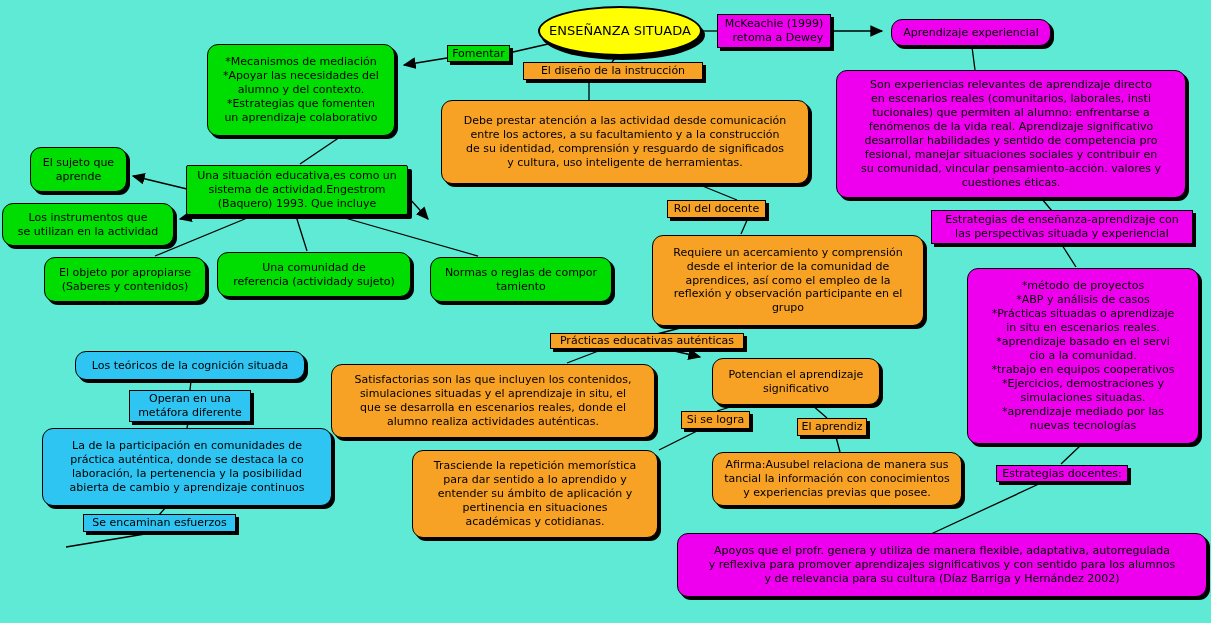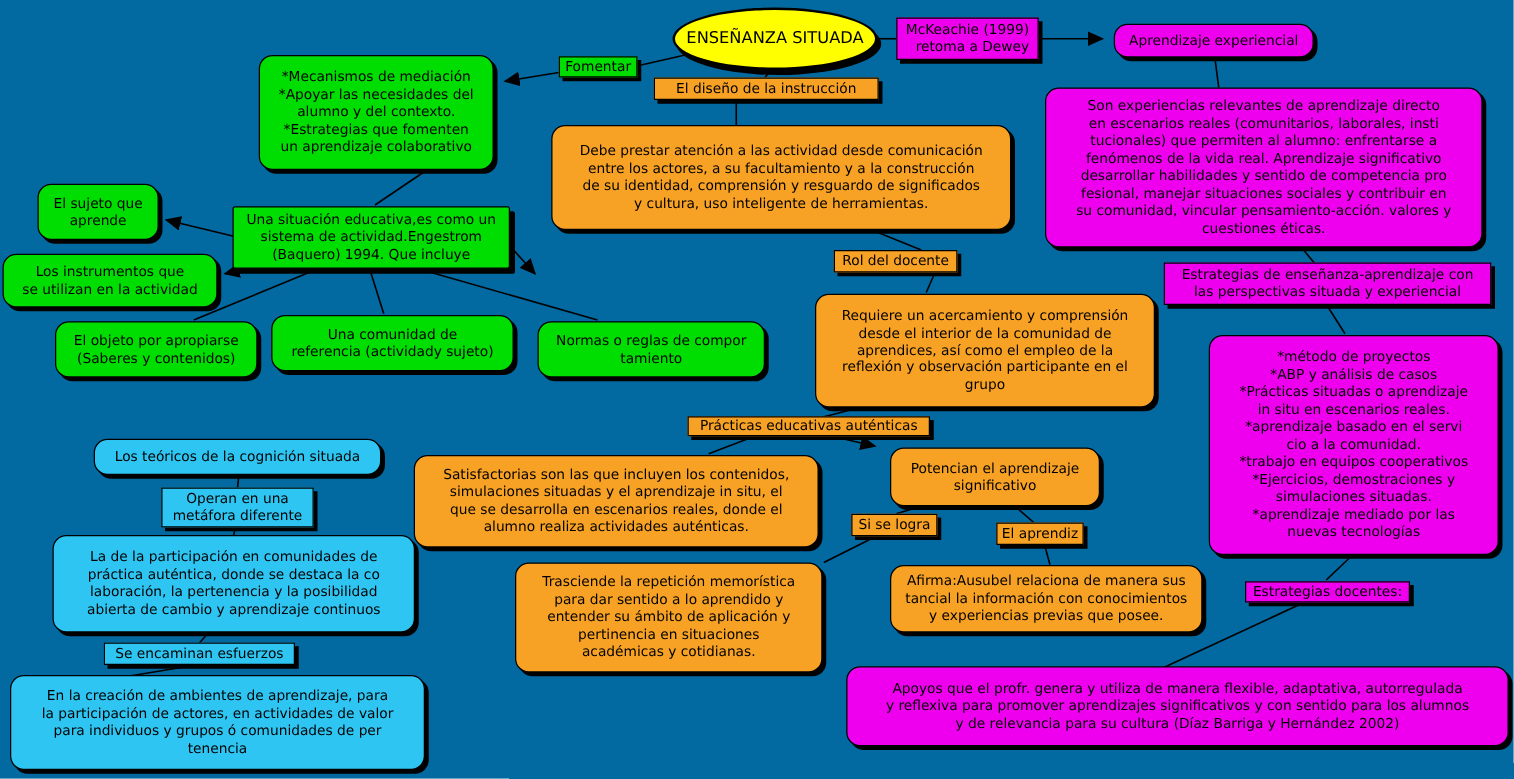--- a/index.html
+++ b/index.html
@@ -1,18 +1,18 @@
 <!DOCTYPE html>
 <html><head>
 <meta charset="utf-8">
 <style>
   html,body{margin:0;padding:0;background:#fff;}
   #canvas{
     position:relative;width:1211px;height:623px;overflow:hidden;
-    font-family:"DejaVu Sans",sans-serif;color:#000;background:#0369a1;
+    font-family:"DejaVu Sans",sans-serif;color:#000;background:#5eead4;
   }
   #wires{position:absolute;left:0;top:0;z-index:0;}
   .n{
     position:absolute;z-index:1;display:flex;align-items:center;justify-content:center;
     text-align:center;white-space:pre-line;font-size:11px;line-height:1.27;
     box-sizing:border-box;padding:2px 4px;
   }
   .box{border:1.6px solid #000;border-radius:11px;box-shadow:3px 3px 0 #000;}
   .sq{border:1.6px solid #000;border-radius:2px;box-shadow:4px 4px 0 #000;}
   .tag{border:1px solid #000;border-radius:0;box-shadow:3px 3px 0 #000;padding:0 3px;}
@@ -84,21 +84,21 @@
 *Apoyar las necesidades del
 alumno y del contexto.
 *Estrategias que fomenten
 un aprendizaje colaborativo</div>
 
   <div class="n box c-green" style="left:30px;top:147px;width:97px;height:45px;">El sujeto que
 aprende</div>
 
   <div class="n sq c-green" style="left:186px;top:165px;width:222px;height:50px;">Una situación educativa,es como un
 sistema de actividad.Engestrom
-(Baquero) 1994. Que incluye</div>
+(Baquero) 1993. Que incluye</div>
 
   <div class="n box c-green" style="left:2px;top:203px;width:172px;height:43px;">Los instrumentos que
 se utilizan en la actividad</div>
 
 
   <div class="n box c-green" style="left:44px;top:257px;width:162px;height:45px;">El objeto por apropiarse
 (Saberes y contenidos)</div>
 
   <div class="n box c-green" style="left:217px;top:252px;width:194px;height:45px;">Una comunidad de
 referencia (actividady sujeto)</div>
@@ -148,24 +148,20 @@
   <div class="n tag c-blue" style="left:129px;top:390px;width:122px;height:32px;">Operan en una
 metáfora diferente</div>
 
   <div class="n box c-blue" style="left:42px;top:428px;width:290px;height:78px;">La de la participación en comunidades de
 práctica auténtica, donde se destaca la co
 laboración, la pertenencia y la posibilidad
 abierta de cambio y aprendizaje continuos</div>
 
   <div class="n tag c-blue" style="left:83px;top:514px;width:153px;height:18px;">Se encaminan esfuerzos</div>
 
-  <div class="n box c-blue" style="left:8px;top:540px;width:332px;height:76px;">En la creación de ambientes de aprendizaje, para
-la participación de actores, en actividades de valor
-para individuos y grupos ó comunidades de per
-tenencia</div>
 
   <div class="n tag c-orange" style="left:550px;top:333px;width:194px;height:16px;">Prácticas educativas auténticas</div>
 
   <div class="n box c-orange" style="left:331px;top:364px;width:324px;height:74px;">Satisfactorias son las que incluyen los contenidos,
 simulaciones situadas y el aprendizaje in situ, el
 que se desarrolla en escenarios reales, donde el
 alumno realiza actividades auténticas.</div>
 
   <div class="n box c-orange" style="left:712px;top:358px;width:168px;height:47px;text-align:center;">Potencian el aprendizaje
 significativo</div>

